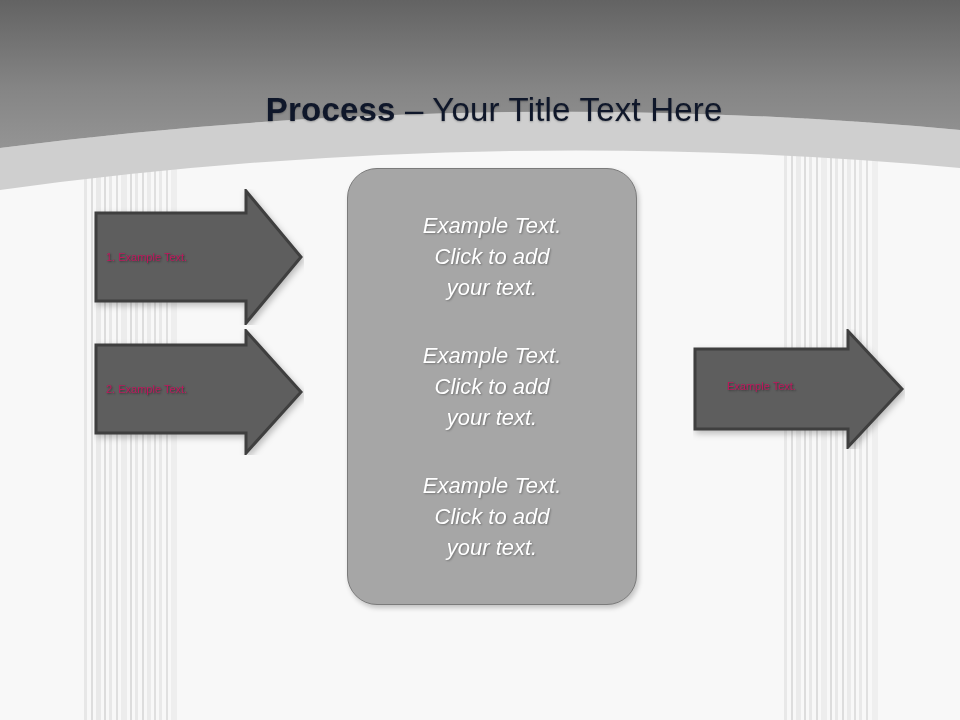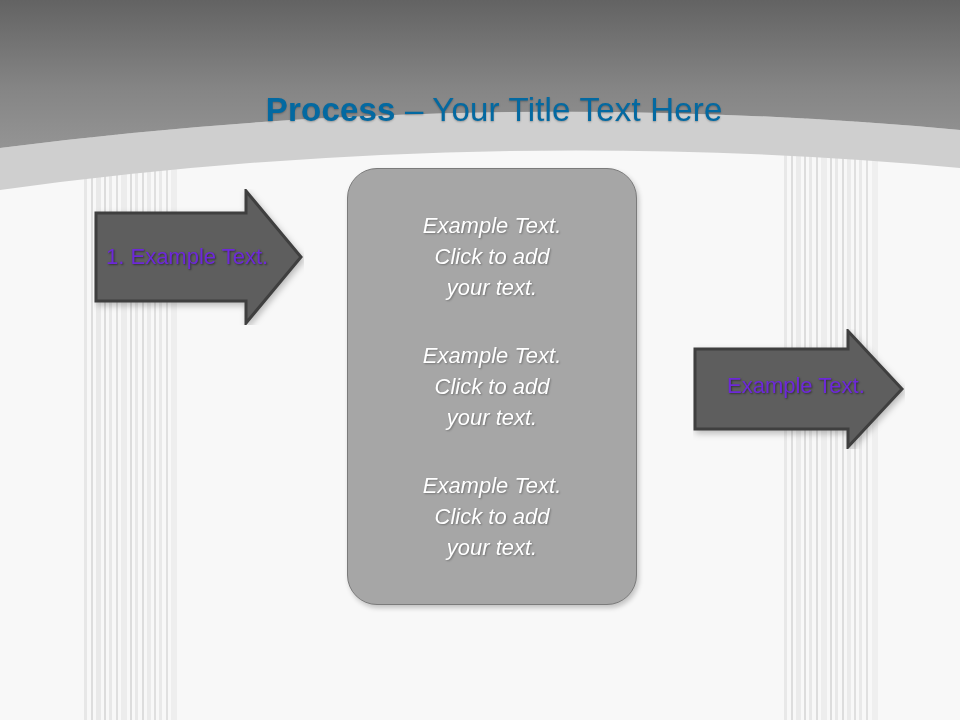--- a/index.html
+++ b/index.html
@@ -15,21 +15,21 @@
   .stripes{position:absolute;top:0;height:720px;pointer-events:none;}
   .stripes .s{position:absolute;top:0;bottom:0;background:#d8d8d8;opacity:.75;}
 
   
   .header-wrap{position:absolute;left:0;top:0;width:960px;height:190px;}
   .header-wrap svg{display:block;}
 
   .title{
     position:absolute;left:0;top:50px;width:932px;
     text-align:center;
-    color:#0369a1;
+    color:#0f172a;
     font-size:33px;
     letter-spacing:.2px;
     line-height:40px;
     white-space:pre;
     text-shadow:0 1px 2px rgba(0,0,0,.28);
   }
   .title .bold{font-weight:bold;}
   .title .rest{font-weight:normal;}
 
   
@@ -51,22 +51,22 @@
     text-align:center;
     white-space:pre-line;
     text-shadow:1px 1px 2px rgba(0,0,0,.30);
   }
 
   
   .arrow{position:absolute;}
   .arrow svg{display:block;}
   .arrow .lbl{
     position:absolute;
-    color:#6d28d9;
-    font-size:22px;
+    color:#be185d;
+    font-size:11px;
     line-height:20px;
     white-space:nowrap;
     text-shadow:1px 1px 2px rgba(0,0,0,.45);
   }
   .arrow-left .lbl{left:12px;}
   .arrow-right .lbl{left:34px;}
 </style>
 </head>
 <body>
 
@@ -125,20 +125,26 @@
     </div>
   </div>
 
   <div class="arrow arrow-left" style="left:94px;top:189px;width:210px;height:136px;">
     <svg width="210" height="136" viewBox="0 0 210 136">
       <path d="M2,24 L152,24 L152,2 L207,68 L152,134 L152,112 L2,112 Z" fill="#5e5e5e" stroke="#3f3f3f" stroke-width="3" stroke-linejoin="miter" style="filter:drop-shadow(2px 3px 3px rgba(0,0,0,.25));"></path>
     </svg>
     <span class="lbl" style="top:58px;">1. Example Text.</span>
   </div>
 
+  <div class="arrow arrow-left" style="left:94px;top:329px;width:210px;height:126px;">
+    <svg width="210" height="126" viewBox="0 0 210 126">
+      <path d="M2,16 L152,16 L152,2 L207,63 L152,124 L152,104 L2,104 Z" fill="#5e5e5e" stroke="#3f3f3f" stroke-width="3" stroke-linejoin="miter" style="filter:drop-shadow(2px 3px 3px rgba(0,0,0,.25));"></path>
+    </svg>
+    <span class="lbl" style="top:50px;">2. Example Text.</span>
+  </div>
 
 
   <div class="center-box">
     <div class="center-block">Example Text.
 Click  to add
 your text.</div>
     <div class="center-block">Example Text.
 Click  to add
 your text.</div>
     <div class="center-block">Example Text.

